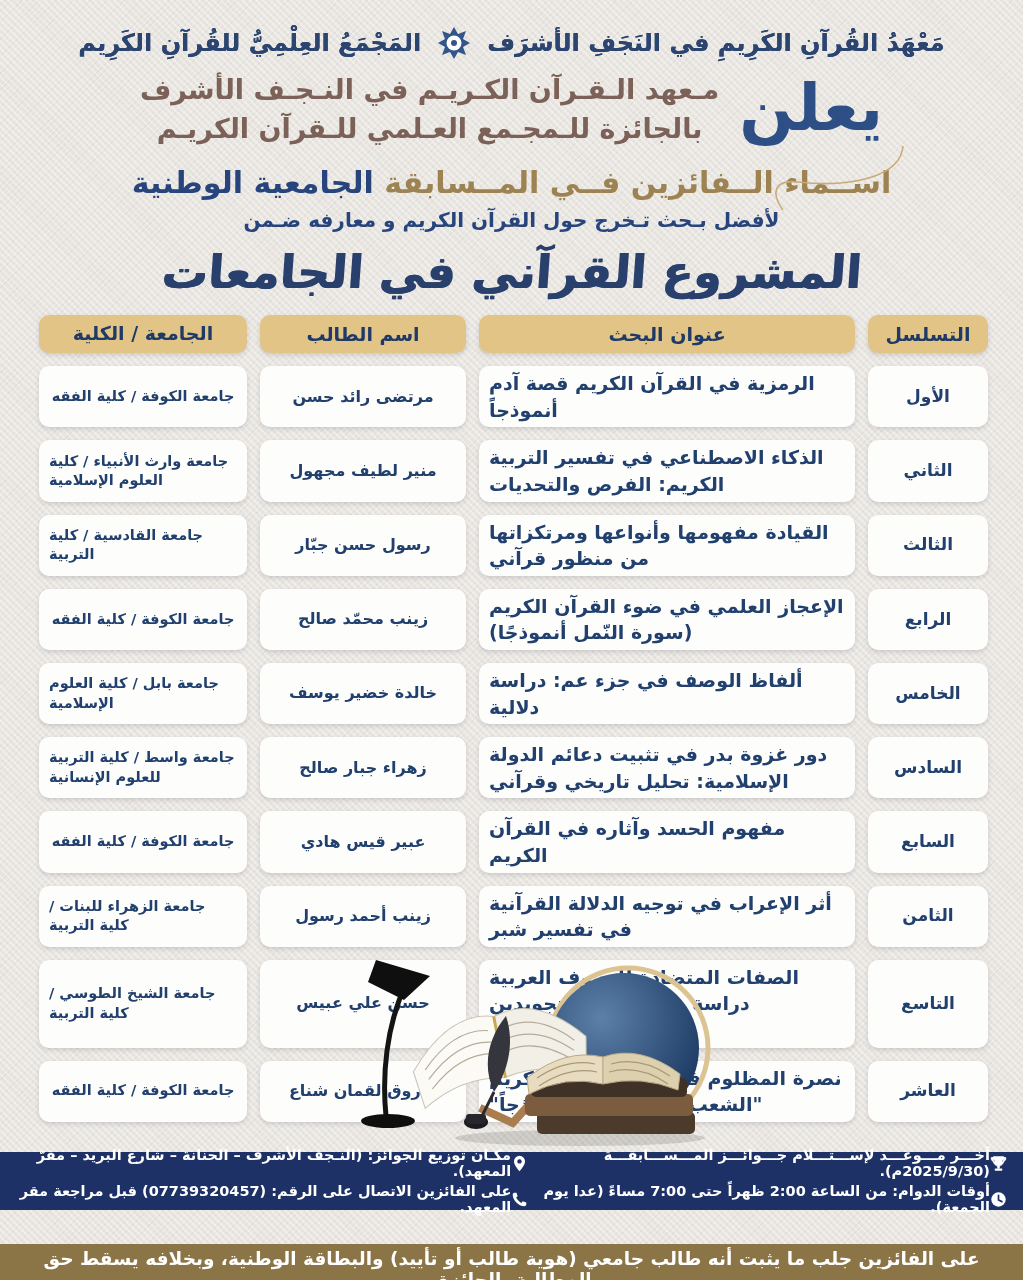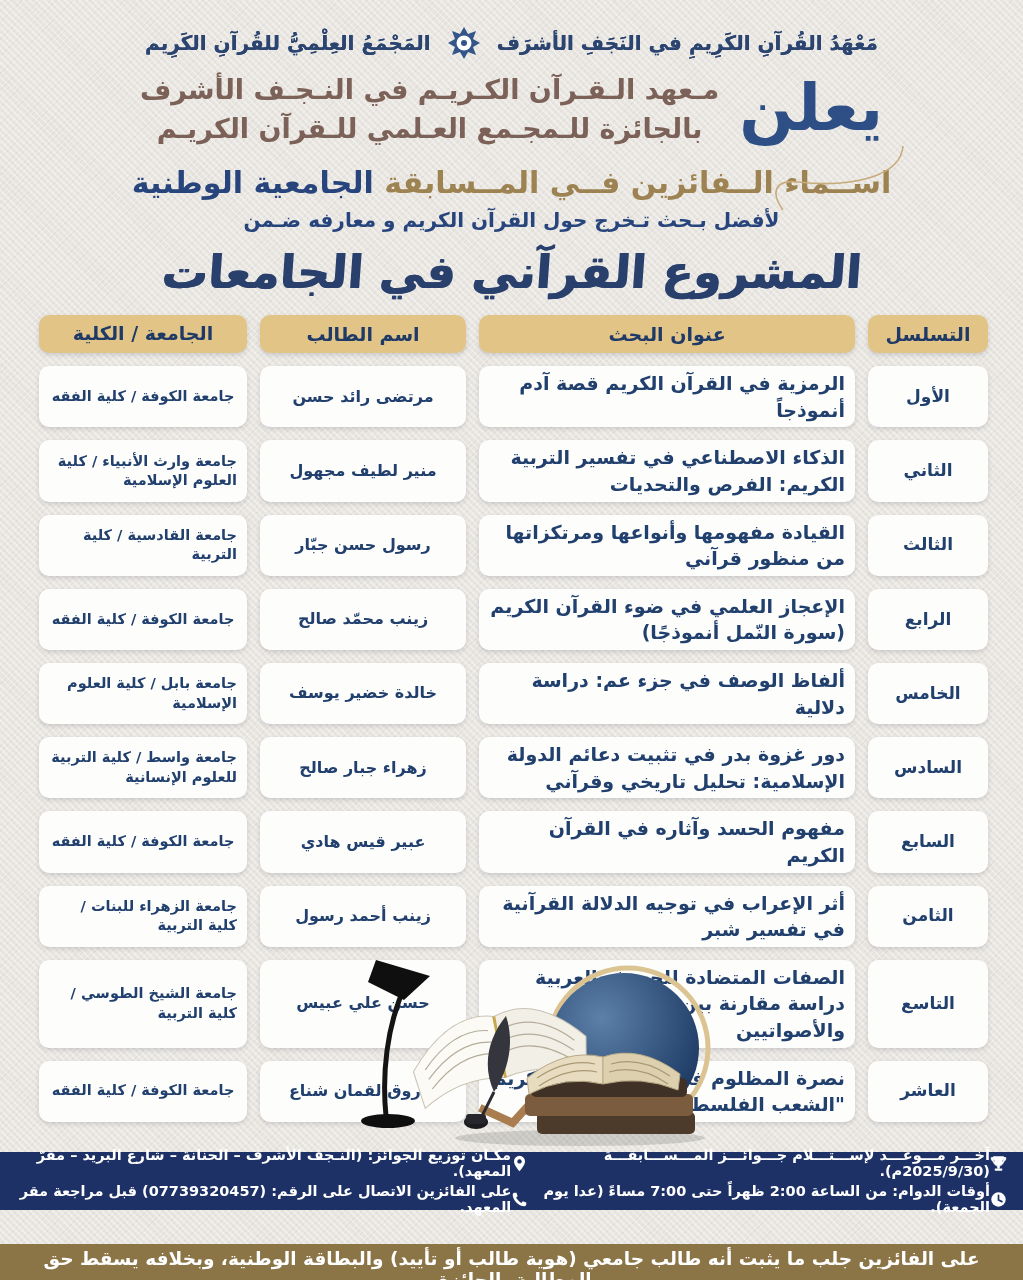--- a/index.html
+++ b/index.html
@@ -7,41 +7,41 @@
     width:1023px;height:1280px;position:relative;overflow:hidden;
     font-family:"DejaVu Sans",sans-serif;
     background:
       repeating-linear-gradient(45deg, rgba(255,255,255,.35) 0 2px, rgba(255,255,255,0) 2px 5px),
       repeating-linear-gradient(-45deg, rgba(189,184,175,.18) 0 1px, rgba(0,0,0,0) 1px 4px),
       #e9e6e1;
     direction:rtl;
   }
   
   .masthead{padding-top:26px;display:flex;align-items:center;justify-content:center;gap:16px;}
-  .callig-top{font-size:20px;font-weight:bold;color:#2b4470;letter-spacing:.5px;text-shadow:0 0 .4px #2b4470;}
+  .callig-top{font-size:24px;font-weight:bold;color:#2b4470;letter-spacing:.5px;text-shadow:0 0 .4px #2b4470;}
   .emblem{width:34px;height:34px;flex:0 0 auto;}
   
   .announce{margin-top:10px;display:flex;justify-content:center;align-items:center;gap:14px;position:relative;}
   .announce-verb{font-size:64px;font-weight:bold;color:#2d4f86;line-height:.9;padding-left:6px;}
   .announce-lines{text-align:center;}
   .announce-lines div{font-size:27px;font-weight:bold;color:#7b6157;line-height:1.45;letter-spacing:.3px;}
   .flourish{position:absolute;top:142px;right:90px;width:190px;height:72px;pointer-events:none;}
   
   .headline{margin-top:12px;text-align:center;line-height:1.5;}
   .headline .l1{font-size:30px;font-weight:bold;}
   .headline .gold{color:#9d8352;}
   .headline .navy{color:#27457c;}
   .headline .l2{font-size:20px;font-weight:bold;color:#27457c;}
   .callig-title{margin:10px 0 4px;text-align:center;font-size:46px;font-weight:bold;color:#29406d;
     transform:skewX(-4deg);text-shadow:1px 0 0 #29406d;}
   
   .grid{margin:16px 35px 0 35px;display:grid;grid-template-columns:120px 376px 206px 208px;
     column-gap:13px;row-gap:13px;}
   .cell{background:#fdfdfc;border-radius:10px;box-shadow:0 2px 4px rgba(40,45,70,.16);
-    display:flex;align-items:center;justify-content:center;text-align:right;
+    display:flex;align-items:center;justify-content:center;text-align:left;
     color:#21406e;font-weight:bold;padding:4px 10px;min-height:44px;box-sizing:border-box;line-height:1.4;}
   .cell.head{background:#e2c487;min-height:38px;font-size:19px;color:#1f3a66;}
   .col-seq{font-size:17px;}
   .col-title{font-size:19px;}
   .col-name{font-size:16px;}
   .col-college{font-size:14.5px;line-height:1.35;}
   
   .illustration{position:absolute;top:956px;left:310px;width:440px;height:194px;}
   
   .bar-navy{position:absolute;left:0;right:0;top:1152px;height:58px;background:#1d3166;color:#fff;

